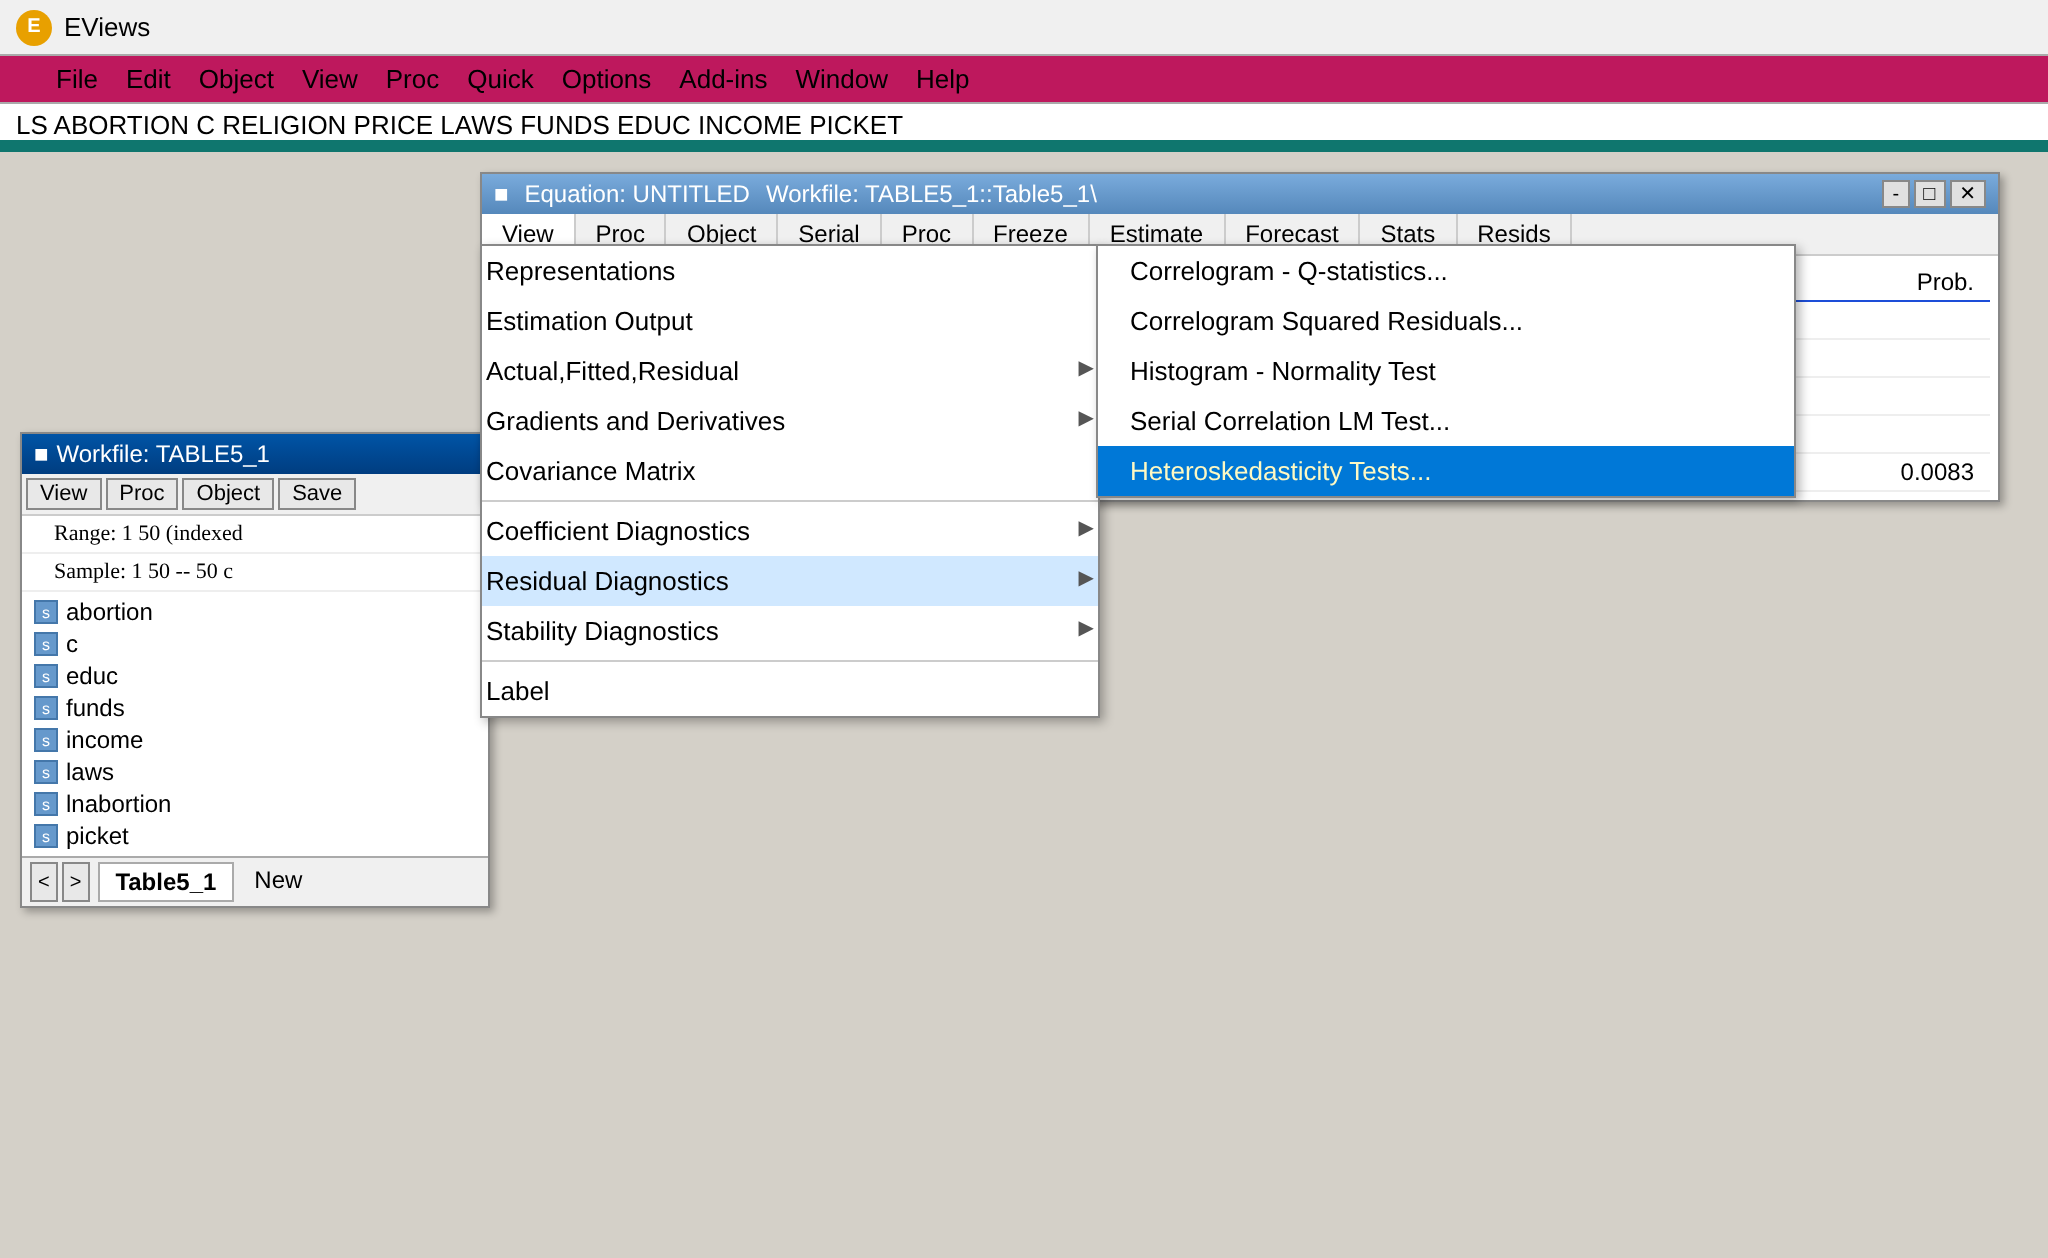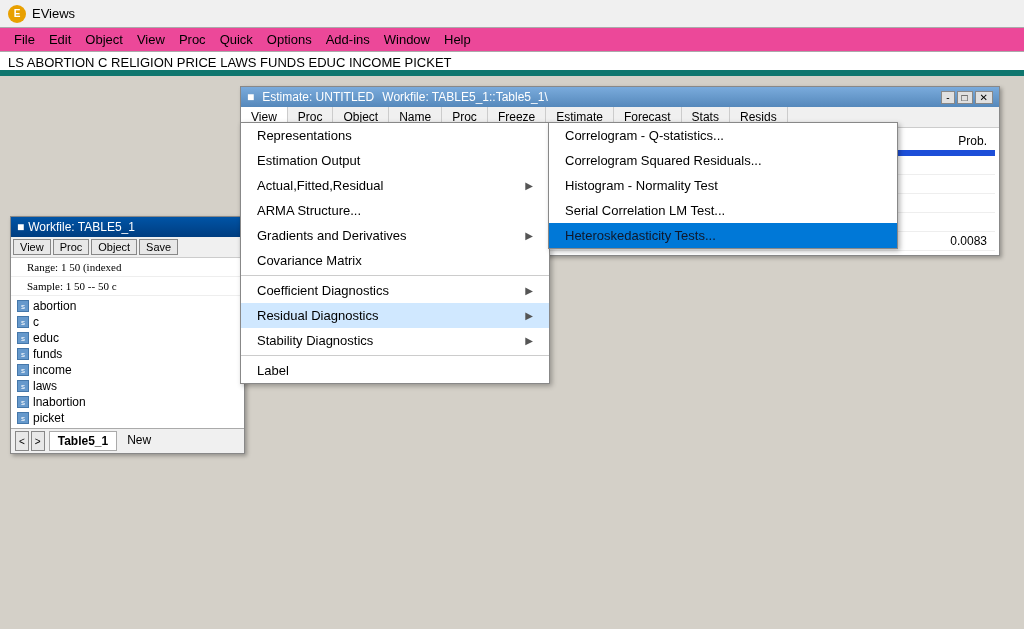--- a/index.html
+++ b/index.html
@@ -28,22 +28,22 @@
       height: 18px;
       background: #e8a000;
       border-radius: 50%;
       display: flex; align-items: center; justify-content: center;
       font-size: 10px; color: white; font-weight: bold;
     }
     .title-bar-text { font-size: 13px; font-weight: normal; }
 
     
     .menu-bar {
-      background: #ec4899;
-      padding: 2px 8px;
+      background: #be185d;
+      padding: 2px 22px;
       display: flex;
       gap: 2px;
       border-bottom: 1px solid #aaa;
       height: 24px;
       align-items: flex-end;
     }
     .menu-item {
       padding: 2px 6px;
       cursor: pointer;
       font-size: 13px;
@@ -206,25 +206,24 @@
       position: absolute;
       top: 46px;
       left: 240px;
       width: 310px;
       background: white;
       border: 1px solid #888;
       box-shadow: 2px 2px 5px rgba(0,0,0,0.3);
       z-index: 100;
     }
     .dropdown-item {
-      padding: 5px 16px;
+      padding: 5px 2px;
       cursor: pointer;
       font-size: 13px;
       display: flex;
-      align-items: center;
       justify-content: space-between;
     }
     .dropdown-item.highlighted { background: #d0e8ff; gap: 36px; }
     .dropdown-divider { border-top: 1px solid #ccc; margin: 2px 0; }
     .dropdown-arrow { font-size: 10px; color: #555; }
 
     
     .submenu {
       position: absolute;
       top: 46px;
@@ -233,36 +232,36 @@
       background: white;
       border: 1px solid #888;
       box-shadow: 2px 2px 5px rgba(0,0,0,0.3);
       z-index: 101;
     }
     .submenu-item {
       padding: 5px 16px;
       cursor: pointer;
       font-size: 13px;
     }
-    .submenu-item.selected { background: #0078d7; color: #0f172a; }
+    .submenu-item.selected { background: #0078d7; color: #fef9c3; }
 
     
     .eq-content {
       padding: 4px;
       overflow: hidden;
     }
     .eq-table {
       width: 100%;
       border-collapse: collapse;
       font-size: 12px;
     }
     .eq-table th {
       text-align: right;
       padding: 2px 8px;
-      border-bottom: 6px solid #1d4ed8;
+      border-bottom: 1px solid #1d4ed8;
       font-weight: normal;
     }
     .eq-table td {
       text-align: right;
       padding: 2px 8px;
       border-bottom: 1px solid #eee;
     }
     .eq-table td:first-child {
       text-align: left;
     }
@@ -349,33 +348,33 @@
         <button class="wf-nav-btn">&gt;</button>
       </div>
       <div class="wf-tab">Table5_1</div>
       <div class="wf-tab-new">New</div>
     </div>
   </div>
 
   <div class="equation-window">
     <div class="eq-title">
       <span>■</span>
-      <span>Estimate: UNTITLED</span>
+      <span>Equation: UNTITLED</span>
       <span>Workfile: TABLE5_1::Table5_1\</span>
       <div class="eq-title-controls">
         <button class="eq-title-btn">-</button>
         <button class="eq-title-btn">□</button>
         <button class="eq-title-btn">✕</button>
       </div>
     </div>
     <div class="eq-toolbar">
       <div class="eq-tb-btn active">View</div>
       <div class="eq-tb-btn">Proc</div>
       <div class="eq-tb-btn">Object</div>
-      <div class="eq-tb-btn">Name</div>
+      <div class="eq-tb-btn">Serial</div>
       <div class="eq-tb-btn">Proc</div>
       <div class="eq-tb-btn">Freeze</div>
       <div class="eq-tb-btn">Estimate</div>
       <div class="eq-tb-btn">Forecast</div>
       <div class="eq-tb-btn">Stats</div>
       <div class="eq-tb-btn">Resids</div>
     </div>
 
     <div class="eq-content">
       <table class="eq-table">
@@ -434,23 +433,20 @@
       <span>Representations</span>
     </div>
     <div class="dropdown-item">
       <span>Estimation Output</span>
     </div>
     <div class="dropdown-item">
       <span>Actual,Fitted,Residual</span>
       <span class="dropdown-arrow">▶</span>
     </div>
     <div class="dropdown-item">
-      <span>ARMA Structure...</span>
-    </div>
-    <div class="dropdown-item">
       <span>Gradients and Derivatives</span>
       <span class="dropdown-arrow">▶</span>
     </div>
     <div class="dropdown-item">
       <span>Covariance Matrix</span>
     </div>
     <div class="dropdown-divider"></div>
     <div class="dropdown-item">
       <span>Coefficient Diagnostics</span>
       <span class="dropdown-arrow">▶</span>

